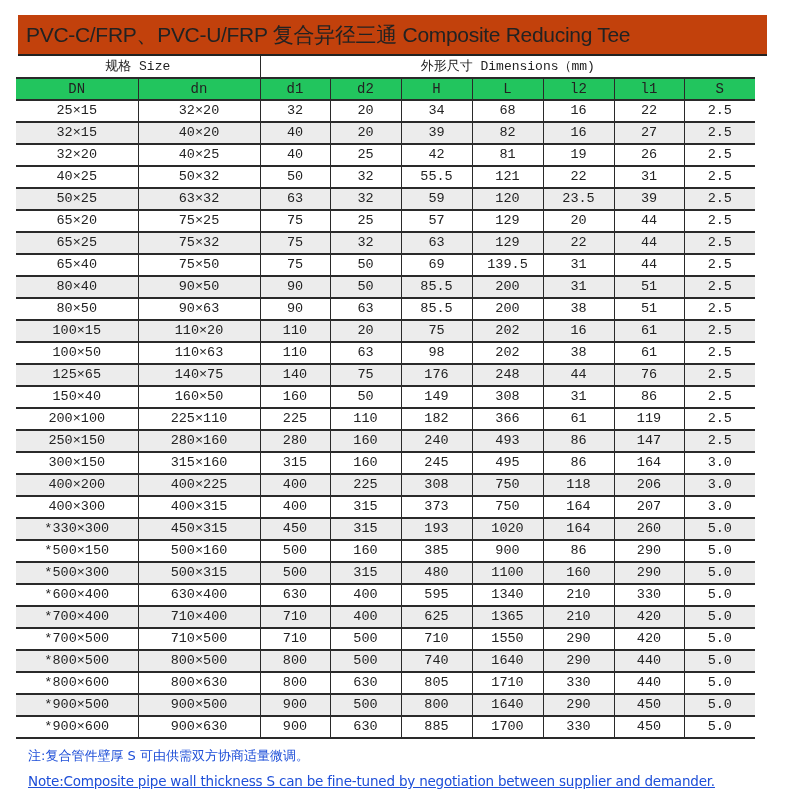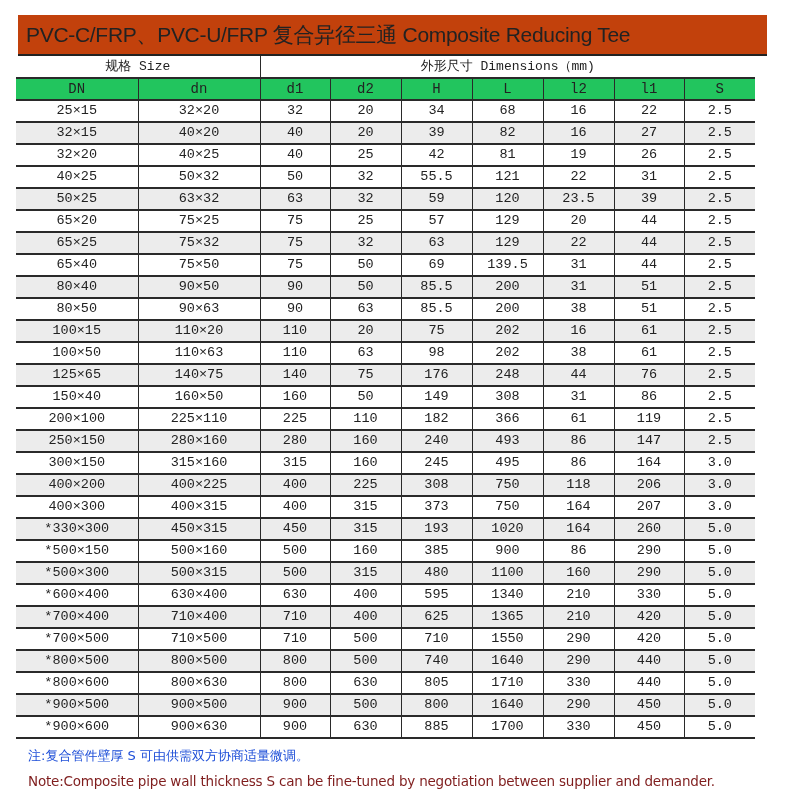--- a/index.html
+++ b/index.html
@@ -10,21 +10,21 @@
   td, th { border:0; padding:0; text-align:center; font-weight:normal; font-size:13.5px; line-height:20px; height:20px; white-space:nowrap; overflow:hidden; color:#222; }
   tr.row { border-bottom:2px solid #2a2a2a; }
   tr.row td + td { border-left:1.5px solid #2a2a2a; }
   tr.shade td { background:#ececec; }
   tr.group th { height:21px; border-bottom:2px solid #2a2a2a; font-size:13px; }
   tr.group th + th { border-left:1.5px solid #2a2a2a; }
   tr.cols th { height:20px; background:#22c55e; border-bottom:2px solid #2a2a2a; font-size:14px; }
   tr.cols th + th { border-left:1.5px solid #2a2a2a; }
   .notes { position:absolute; left:28px; top:746px; width:760px; }
   .note-cn { font-size:13px; color:#1d4ed8; line-height:20px; }
-  .note-en { font-size:13.5px; color:#7f1d1d; line-height:20px; margin-top:5px; letter-spacing:-0.2px; white-space:nowrap; }
+  .note-en { font-size:13.5px; color:#1d4ed8; line-height:20px; margin-top:5px; letter-spacing:-0.2px; white-space:nowrap;text-decoration:underline; }
 </style>
 </head>
 <body>
 
 <div class="title-band">
   <div class="title">PVC-C/FRP、PVC-U/FRP 复合异径三通 Composite Reducing Tee</div>
 </div>
 
 <table>
   <colgroup>

